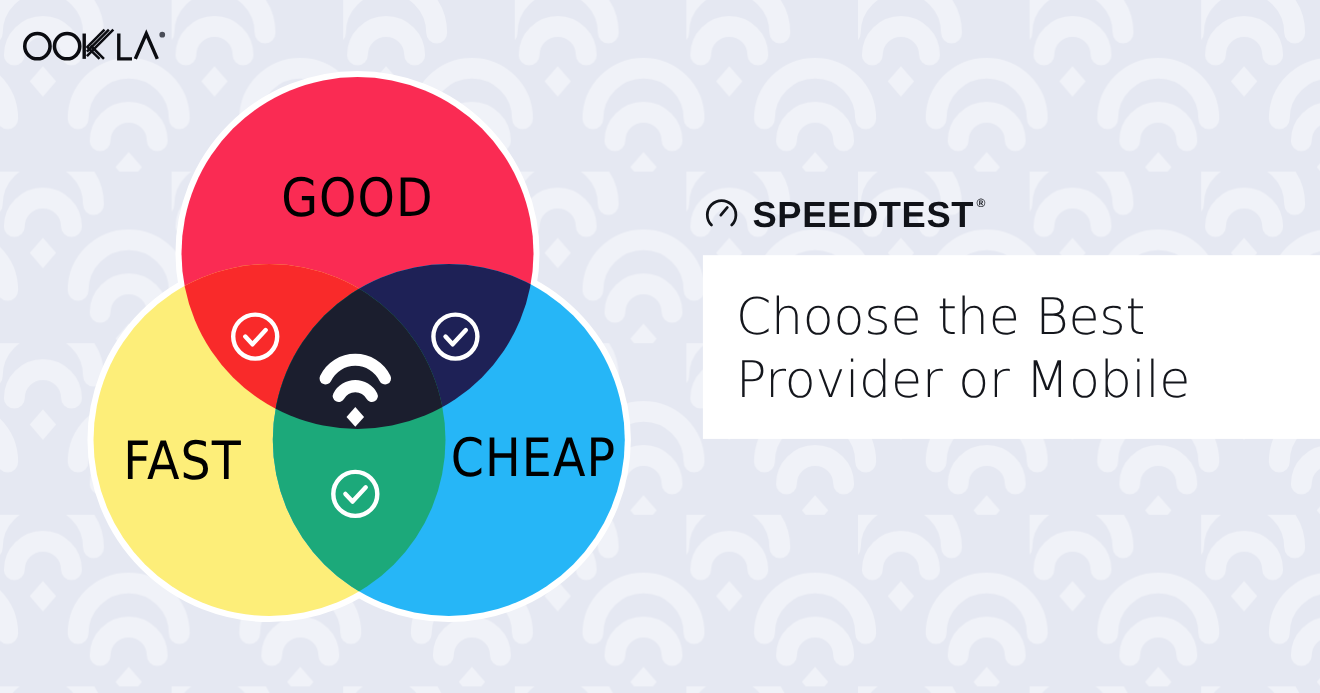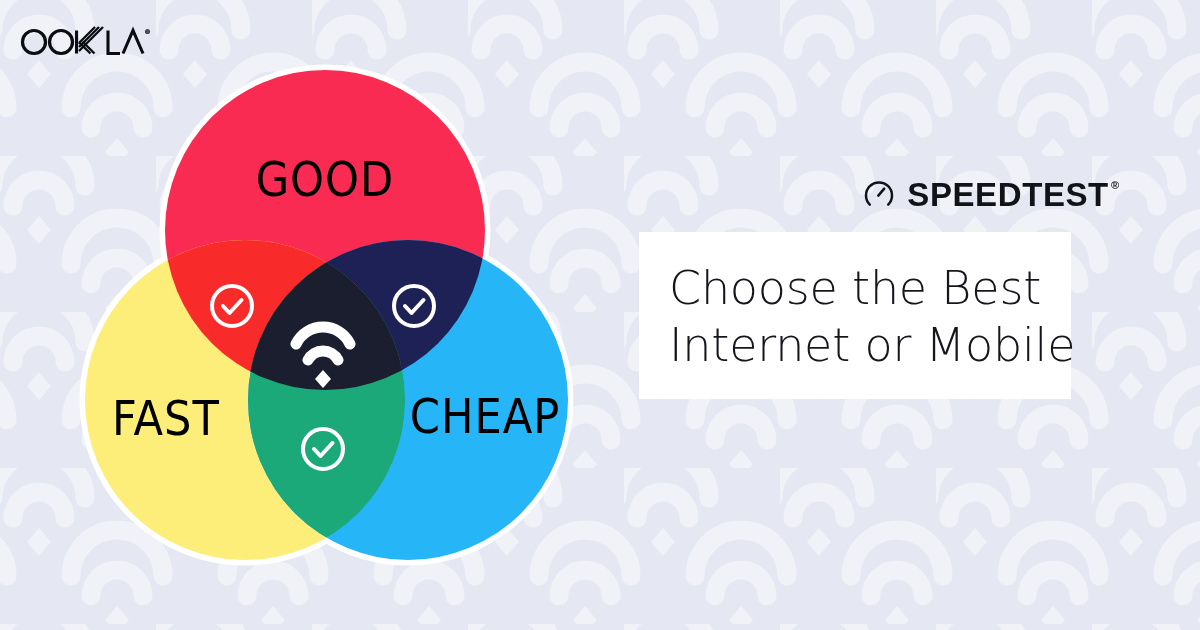--- a/index.html
+++ b/index.html
@@ -15,33 +15,33 @@
   .bg-pattern{position:absolute;inset:0;z-index:0;}
 
   
   .ookla-logo{position:absolute;left:16px;top:17px;z-index:5;}
 
   
   .venn{position:absolute;left:40px;top:50px;width:580px;height:540px;z-index:3;}
 
   
   .right-col{position:absolute;left:639px;top:172px;width:480px;z-index:4;}
-  .speedtest-logo{display:flex;align-items:center;height:44px;margin-bottom:16px;justify-content:flex-end;}
+  .speedtest-logo{display:flex;align-items:center;height:44px;margin-bottom:16px;}
   .st-mark{flex:0 0 auto;margin-right:11px;}
   .st-word{position:relative;display:flex;align-items:flex-start;}
   .st-word-text{
     font-family:"Liberation Sans", sans-serif;
     font-weight:bold;font-size:33px;letter-spacing:0.6px;
     color:#111319;line-height:1;
   }
   .st-reg{font-size:11px;color:#111319;margin-left:2px;margin-top:1px;font-weight:bold;}
 
   .headline-card{
     background:#ffffff;
-    width:432px;
+    width:561px;
     padding:28px 30px 26px 30px;
     box-sizing:border-box;
   }
   .headline{
     font-family:"DejaVu Sans", sans-serif;
     font-weight:300;
     font-size:46px;
     line-height:1.23;
     color:#14161c;
     margin:0;
@@ -173,19 +173,19 @@
       </svg>
       <span class="st-word">
         <span class="st-word-text">SPEEDTEST</span>
         <span class="st-reg">®</span>
       </span>
     </div>
 
     <div class="headline-card">
       <h1 class="headline">
         <span class="ln">Choose the Best</span>
-        <span class="ln">Internet or Mobile</span>
+        <span class="ln">Provider or Mobile</span>
       </h1>
     </div>
 
   </div>
 
 </div>
 
 </body></html>

